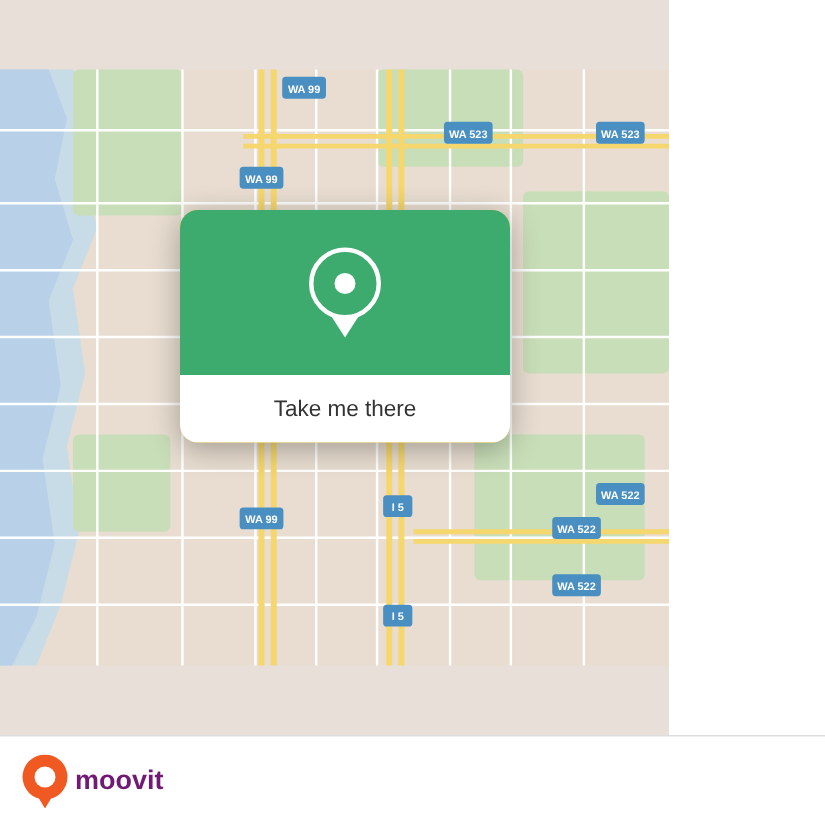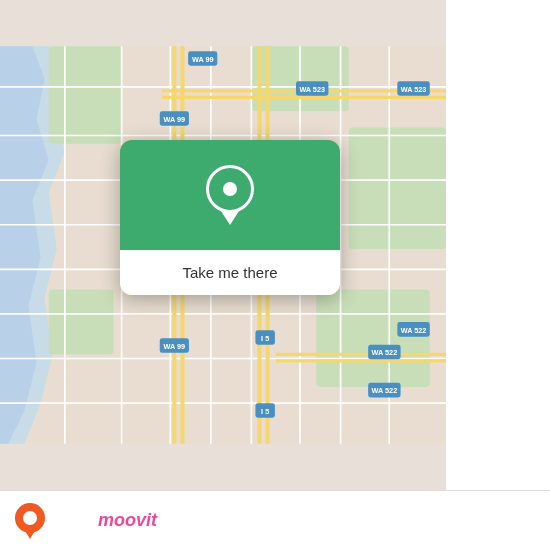--- a/index.html
+++ b/index.html
@@ -91,23 +91,21 @@
     #moovit-logo {
       display: flex;
       align-items: center;
       gap: 4px;
       flex-shrink: 0;
     }
 
     .moovit-text {
       font-size: 18px;
       font-weight: 700;
-      color: #ec4899;
-      font-style: italic;
-      margin-left: 48px;
+      color: #701a75;
     }
   </style>
 </head>
 <body>
 
 <div id="map-container">
   <svg id="map-svg" viewBox="0 0 550 490" xmlns="http://www.w3.org/2000/svg">
 
     <rect width="550" height="490" fill="#e8ddd0"></rect>
 

